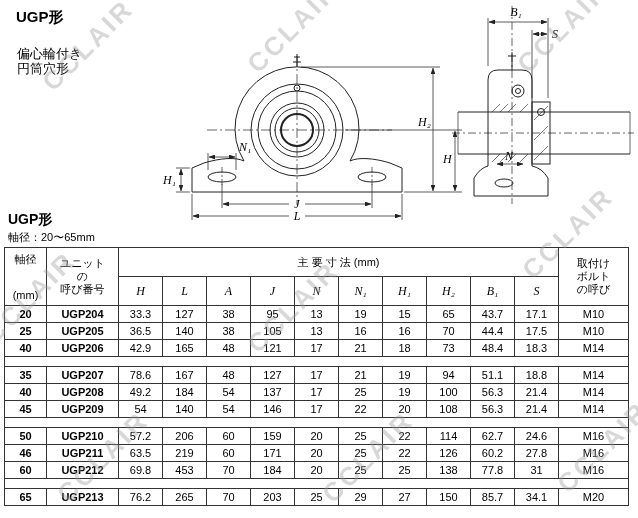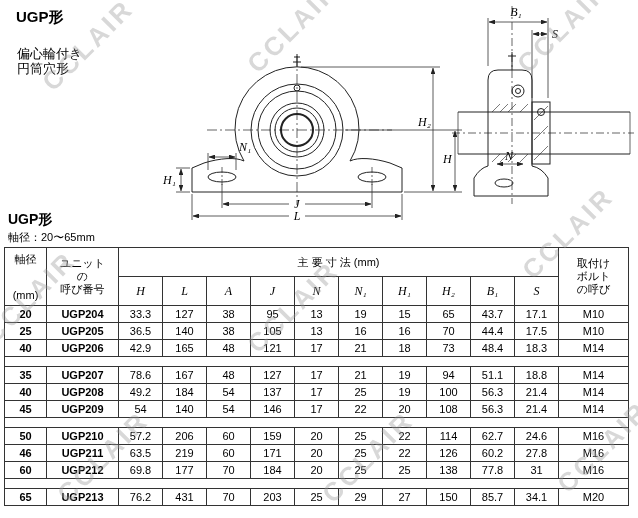--- a/index.html
+++ b/index.html
@@ -329,39 +329,39 @@
         <td>22</td>
         <td>126</td>
         <td>60.2</td>
         <td>27.8</td>
         <td>M16</td>
       </tr>
       <tr>
         <td class="bold">60</td>
         <td class="bold">UGP212</td>
         <td>69.8</td>
-        <td>177</td>
+        <td>453</td>
         <td>70</td>
         <td>184</td>
         <td>20</td>
         <td>25</td>
         <td>25</td>
         <td>138</td>
         <td>77.8</td>
         <td>31</td>
         <td>M16</td>
       </tr>
       <tr class="spacer">
         <td colspan="13"></td>
       </tr>
       <tr>
         <td class="bold">65</td>
         <td class="bold">UGP213</td>
         <td>76.2</td>
-        <td>431</td>
+        <td>265</td>
         <td>70</td>
         <td>203</td>
         <td>25</td>
         <td>29</td>
         <td>27</td>
         <td>150</td>
         <td>85.7</td>
         <td>34.1</td>
         <td>M20</td>
       </tr>

